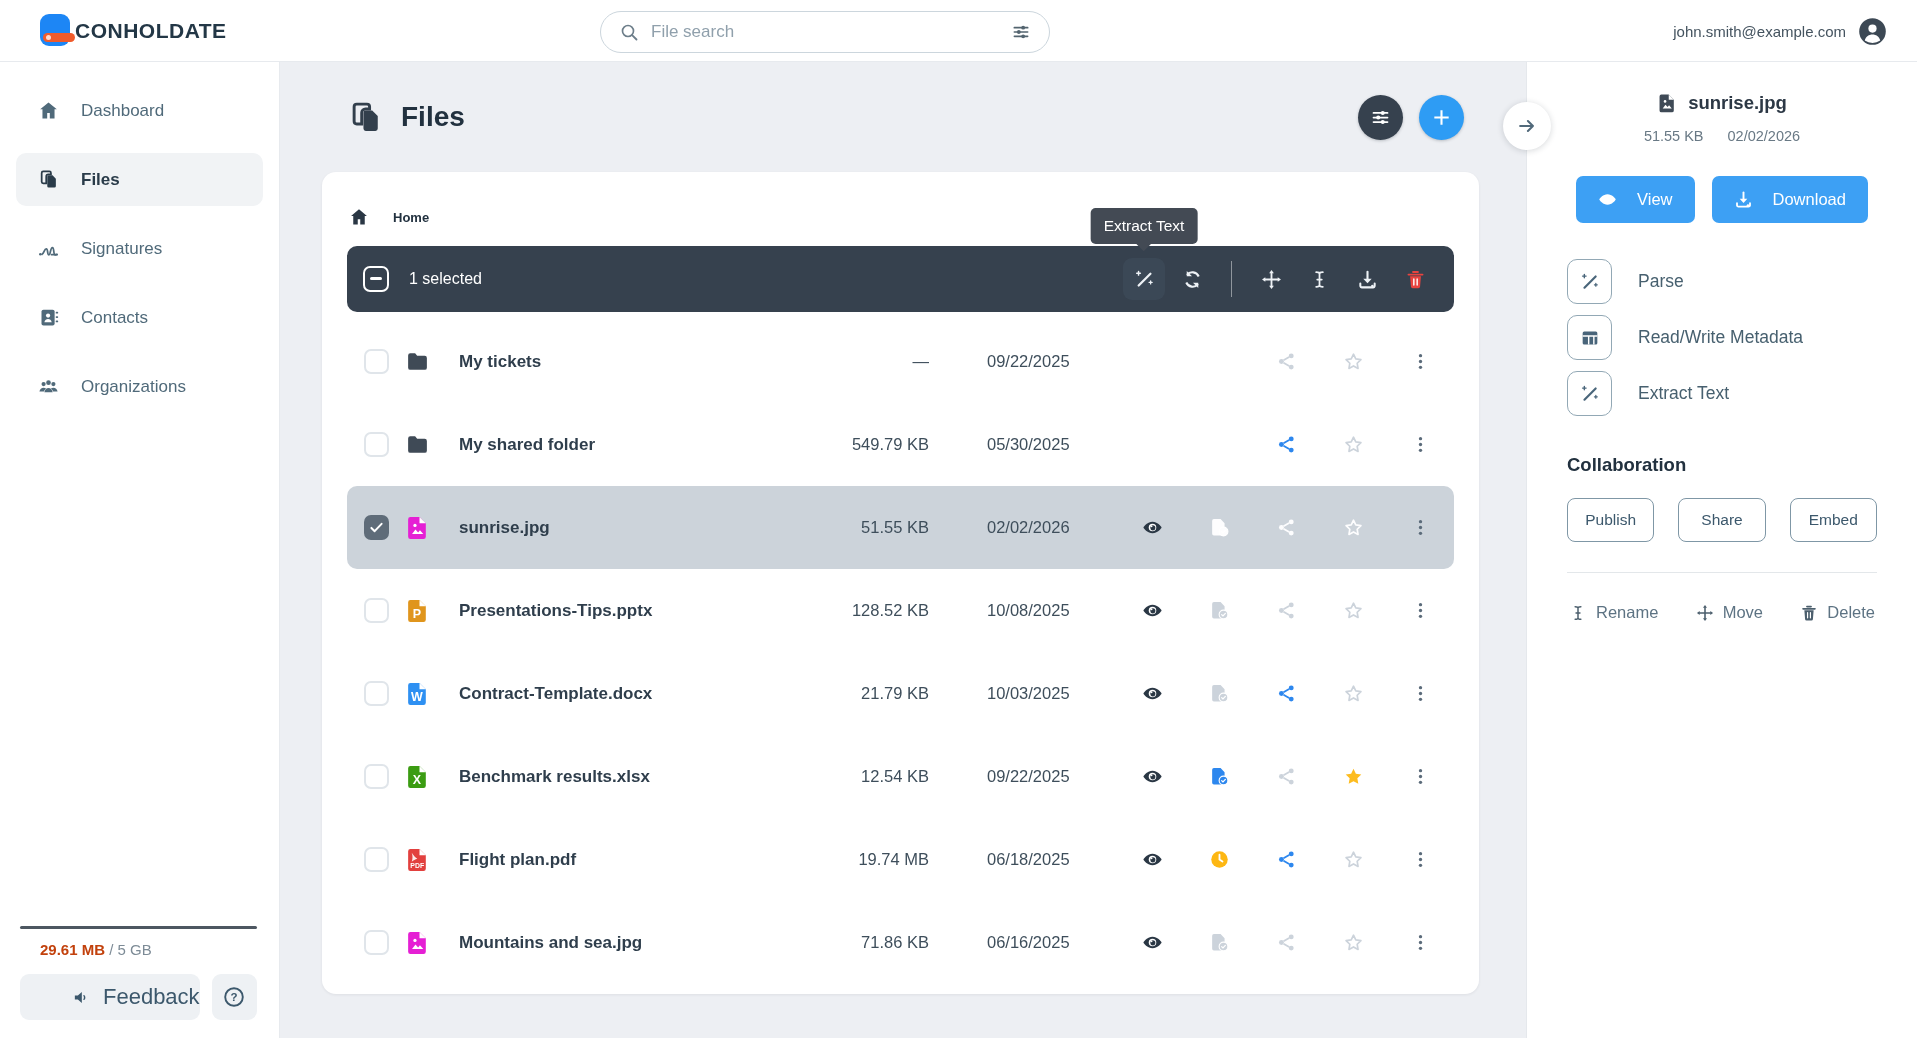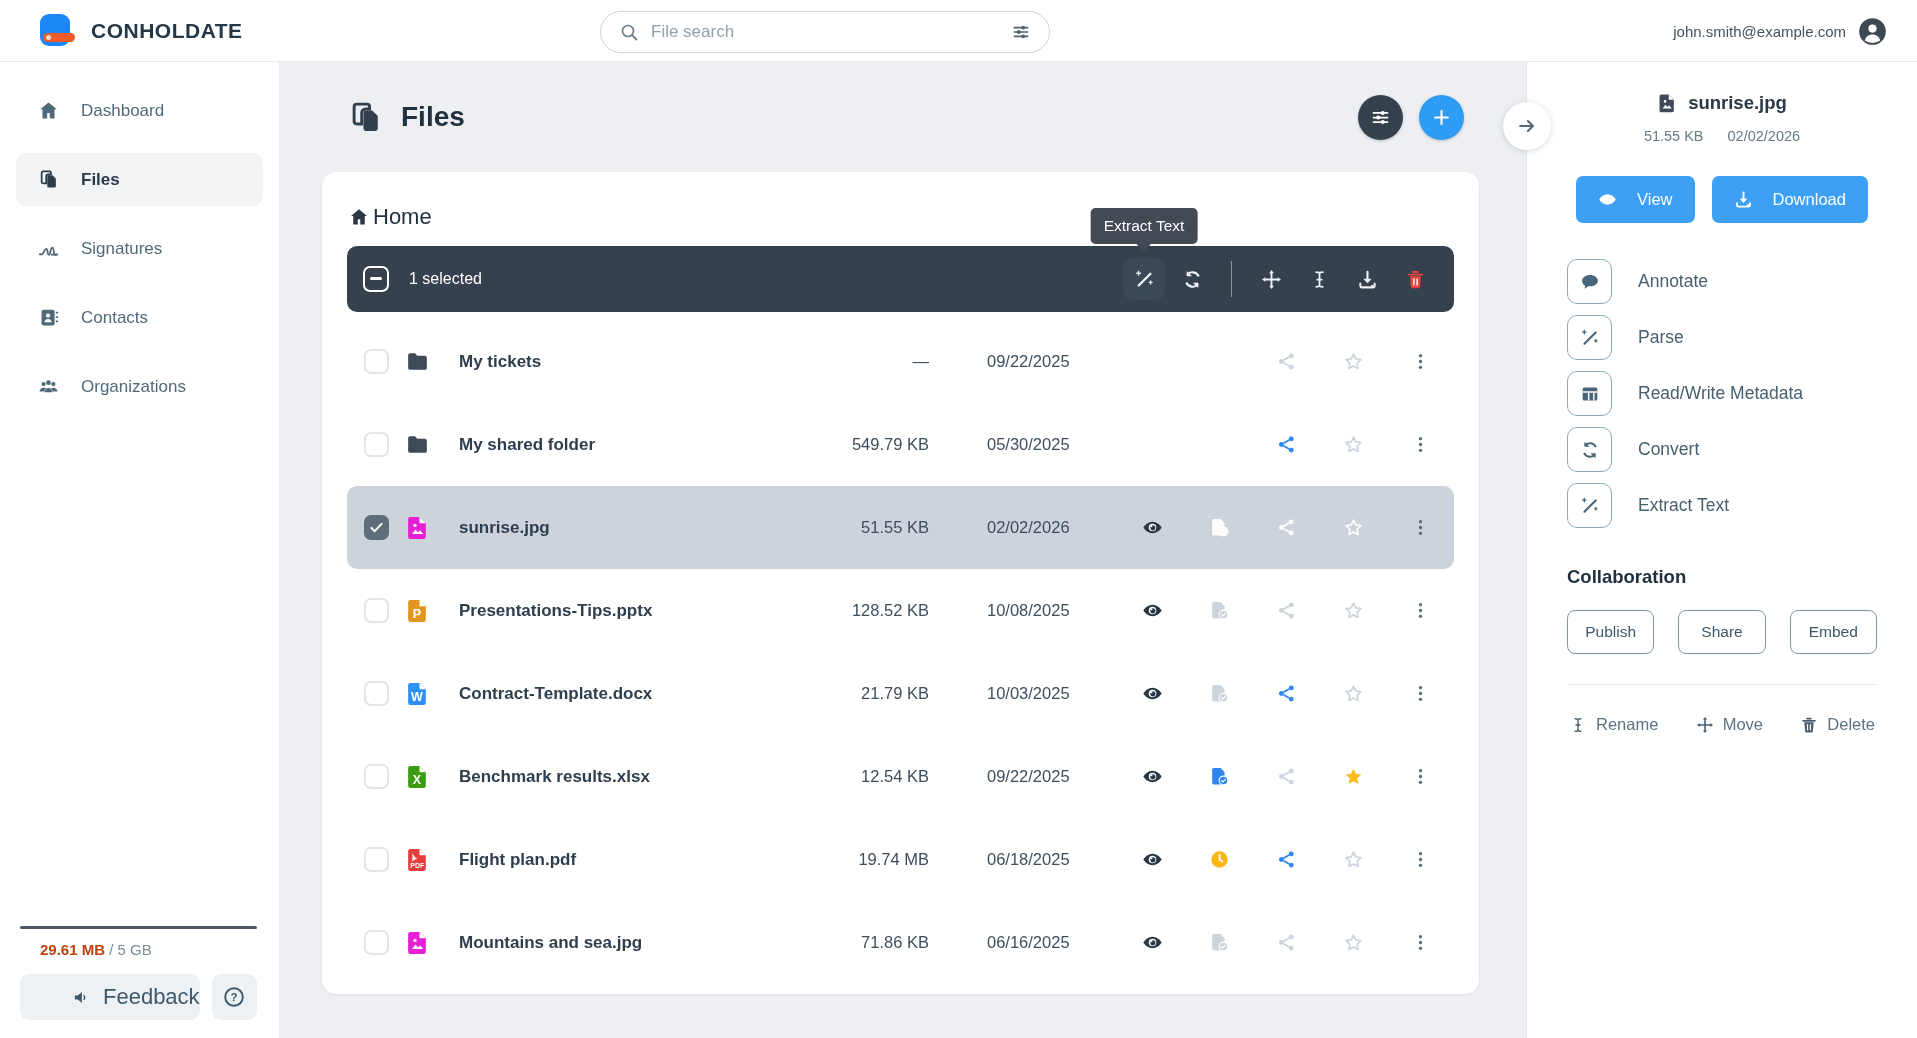--- a/index.html
+++ b/index.html
@@ -4,21 +4,21 @@
 <style>
   * { margin:0; padding:0; box-sizing:border-box; }
   html,body { width:1917px; height:1038px; overflow:hidden; }
   body { font-family:"Liberation Sans", sans-serif; background:#edeff3; color:#33424f; }
   svg { display:block; }
   svg text { font-family:"Liberation Sans", sans-serif; }
 
   
   .topbar { position:absolute; left:0; top:0; width:1917px; height:62px; background:#fff;
             border-bottom:1px solid #e7eaee; display:flex; align-items:center; z-index:30; }
-  .brand { display:flex; align-items:center; gap:18px; margin-left:40px; }
+  .brand { display:flex; align-items:center; gap:2px; margin-left:40px; }
   .logo-mark { position:relative; width:33px; height:33px; }
   .logo-sq { position:absolute; left:0; top:0; width:30px; height:32px; border-radius:9px; background:#1d86f5; }
   .logo-pill { position:absolute; left:3px; bottom:5px; width:32px; height:9px; border-radius:5px; background:#f05b2b; }
   .logo-dot { position:absolute; left:6px; bottom:7.5px; width:5px; height:5px; border-radius:50%; background:#ffd9cc; }
   .brand-name { font-size:21px; font-weight:700; letter-spacing:.5px; color:#233746; }
   .search { position:absolute; left:600px; top:11px; width:450px; height:42px; border:1px solid #ccd6dd;
             border-radius:22px; background:#fff; display:flex; align-items:center; padding:0 18px; gap:12px; }
   .search svg.mag { width:20px; height:20px; color:#6d7e8a; }
   .search input { flex:1; border:none; outline:none; font-size:17px; color:#3c4c58; background:transparent; font-family:"Liberation Sans",sans-serif; }
   .search input::placeholder { color:#90a0ac; }
@@ -53,21 +53,21 @@
   .page-title svg { width:35px; height:35px; color:#323f4c; }
   .head-btns { margin-left:auto; display:flex; gap:16px; }
   .circle-btn { width:45px; height:45px; border-radius:50%; border:none; display:flex; align-items:center;
                 justify-content:center; cursor:pointer; box-shadow:0 1px 3px rgba(30,40,50,.25); }
   .circle-btn.dark { background:#36414e; color:#fff; }
   .circle-btn.blue { background:#2e9cf4; color:#fff; }
   .circle-btn svg { width:21px; height:21px; }
 
   .card { margin-left:42px; width:1157px; background:#fff; border-radius:14px; box-shadow:0 1px 3px rgba(25,35,45,.07);
           padding:16px 25px 0 25px; height:822px; }
-  .breadcrumb { height:58px; display:flex; align-items:center; gap:4px; font-size:22px; font-weight:400; color:#22313f; padding-left:2px; }
+  .breadcrumb { height:58px; display:flex; align-items:center; gap:24px; font-size:13px; font-weight:700; color:#22313f; padding-left:2px; }
   .breadcrumb svg { width:20px; height:20px; color:#2a3744; }
 
   
   .seltool { position:relative; height:66px; background:#36414e; border-radius:10px; display:flex; align-items:center; color:#fff; }
   .seltool .cb-wrap { width:58px; display:flex; justify-content:center; }
   .cb { width:26px; height:26px; border-radius:7px; border:2px solid #fff; position:relative; cursor:pointer; }
   .cb.indet::after { content:""; position:absolute; left:5px; top:9px; width:12px; height:3px; background:#fff; border-radius:2px; }
   .sel-label { font-size:16px; color:#fff; margin-left:4px; }
   .tool-icons { margin-left:auto; display:flex; align-items:center; gap:6px; padding-right:18px; }
   .tbtn { width:42px; height:42px; border-radius:9px; display:flex; align-items:center; justify-content:center;
@@ -875,48 +875,32 @@
             <use href="#i-download"></use>
           </svg>
         <span>Download</span>
       </button>
     </div>
 
     <div class="pactions">
       <div class="paction">
         <span class="pic">
             <svg>
-              <use href="#i-comment"></use>
-            </svg>
-          </span>
-        <span class="plabel">Annotate</span>
-      </div>
-      <div class="paction">
-        <span class="pic">
-            <svg>
               <use href="#i-wand"></use>
             </svg>
           </span>
         <span class="plabel">Parse</span>
       </div>
       <div class="paction">
         <span class="pic">
             <svg>
               <use href="#i-table"></use>
             </svg>
           </span>
         <span class="plabel">Read/Write Metadata</span>
-      </div>
-      <div class="paction">
-        <span class="pic">
-            <svg>
-              <use href="#i-refresh"></use>
-            </svg>
-          </span>
-        <span class="plabel">Convert</span>
       </div>
       <div class="paction">
         <span class="pic">
             <svg>
               <use href="#i-wand"></use>
             </svg>
           </span>
         <span class="plabel">Extract Text</span>
       </div>
     </div>

